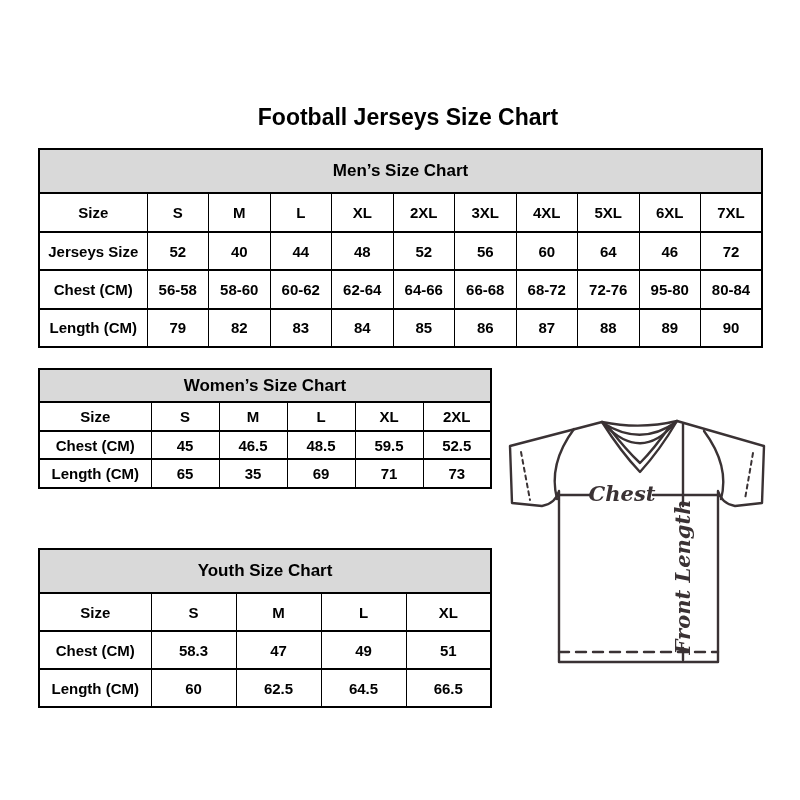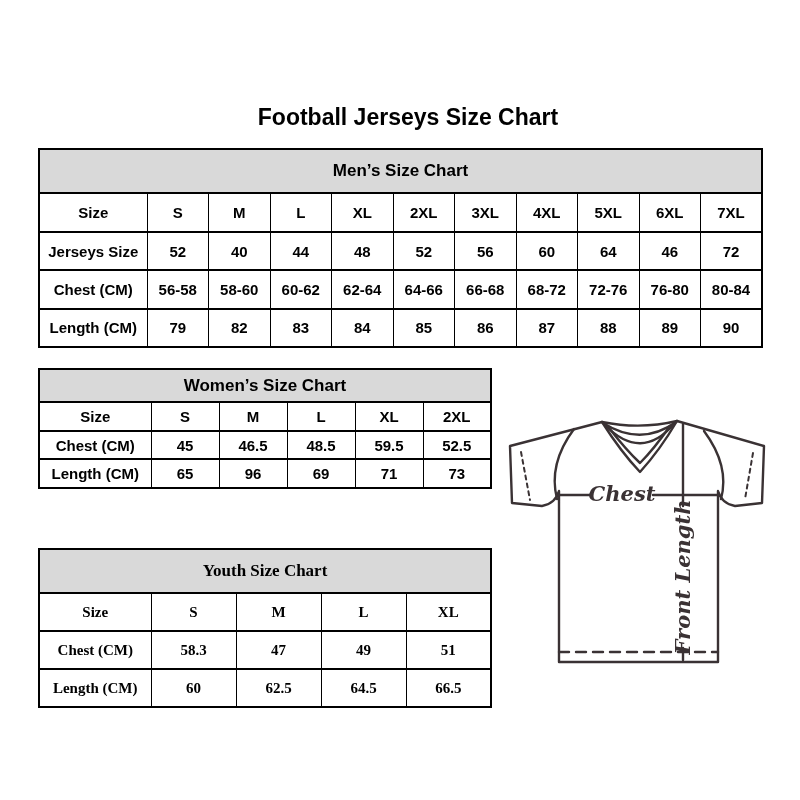--- a/index.html
+++ b/index.html
@@ -13,21 +13,21 @@
     position:relative;width:800px;height:800px;background:#ffffff;
     font-family:"Liberation Sans",sans-serif;overflow:hidden;
   }
   .title{
     position:absolute;top:96px;left:0;width:800px;margin:8px;
     text-align:center;font-size:23px;font-weight:bold;color:var(--text-c);
   }
   .tbl{position:absolute;}
   #tbl-0{left:38px;top:148px;width:725px;height:200px;}
   #tbl-1{left:38px;top:368px;width:454px;height:121px;border-radius:20px;}
-  #tbl-2{left:38px;top:548px;width:454px;height:160px;font-family:Liberation Serif, serif;}
+  #tbl-2{left:38px;top:548px;width:454px;height:160px;}
   .tbl table{
     width:100%;height:100%;border-collapse:collapse;table-layout:fixed;
     border:2px solid var(--border-c);
   }
   .tbl th,.tbl td{
     border:1px solid var(--border-c);
     border-top:2px solid var(--border-c);
     text-align:center;vertical-align:middle;
     padding:0;color:var(--text-c);
     font-weight:bold;font-size:15px;
@@ -102,21 +102,21 @@
           <tr>
             <td>Chest (CM)</td>
             <td>56-58</td>
             <td>58-60</td>
             <td>60-62</td>
             <td>62-64</td>
             <td>64-66</td>
             <td>66-68</td>
             <td>68-72</td>
             <td>72-76</td>
-            <td>76-80</td>
+            <td>95-80</td>
             <td>80-84</td>
           </tr>
           <tr>
             <td>Length (CM)</td>
             <td>79</td>
             <td>82</td>
             <td>83</td>
             <td>84</td>
             <td>85</td>
             <td>86</td>
@@ -155,21 +155,21 @@
             <td>Chest (CM)</td>
             <td>45</td>
             <td>46.5</td>
             <td>48.5</td>
             <td>59.5</td>
             <td>52.5</td>
           </tr>
           <tr>
             <td>Length (CM)</td>
             <td>65</td>
-            <td>96</td>
+            <td>35</td>
             <td>69</td>
             <td>71</td>
             <td>73</td>
           </tr>
         </tbody>
       </table>
     </div>
 
   <div class="tbl" id="tbl-2">
       <table>

